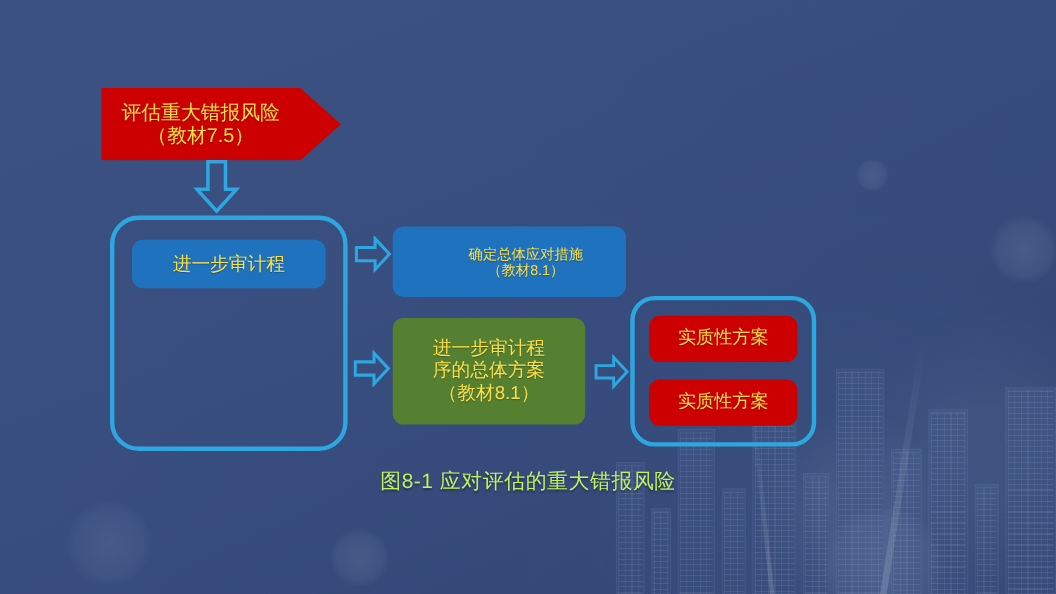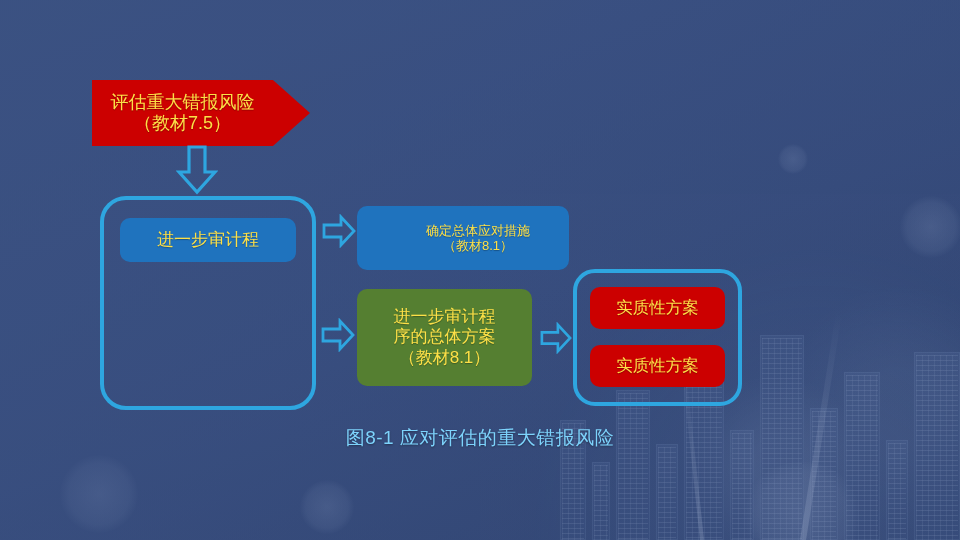--- a/index.html
+++ b/index.html
@@ -128,21 +128,21 @@
   #arrow-r1    { left: 322px; top: 214px; }
   #arrow-r2    { left: 321px; top: 318px; }
   #arrow-r3    { left: 540px; top: 322px; }
 
   
   #caption {
     position: absolute;
     left: 0; right: 0;
     top: 425px;
     text-align: center;
-    color: #7dd3fc;
+    color: #bef264;
     font-size: 19px;
     letter-spacing: .5px;
     text-shadow: 0 1px 2px rgba(0,0,0,.35);
   }
 </style>
 </head>
 <body>
 
 <div id="slide">
 

